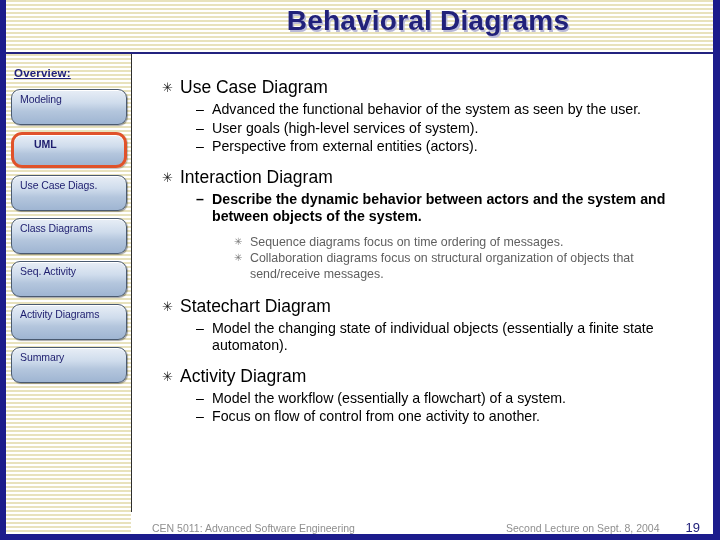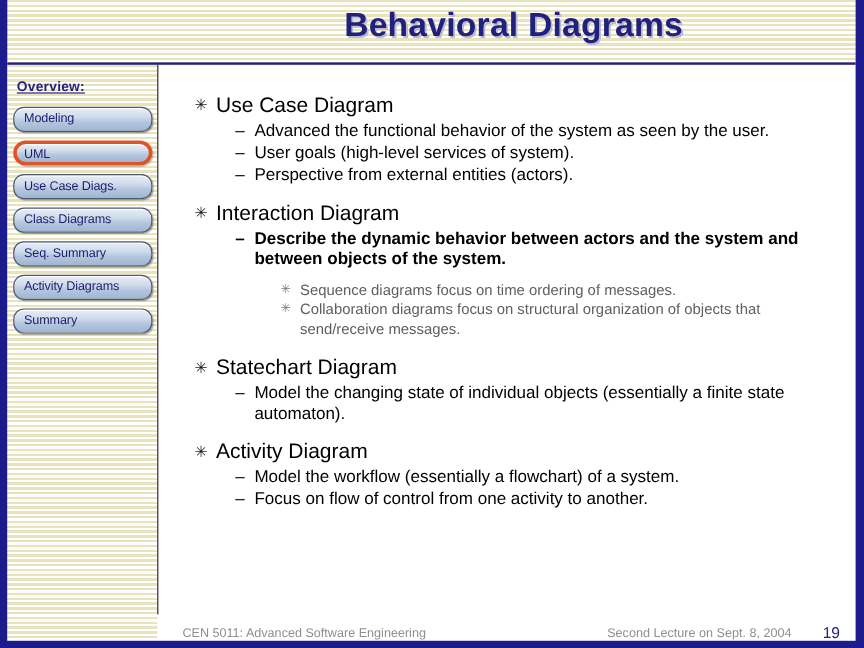--- a/index.html
+++ b/index.html
@@ -168,21 +168,21 @@
     letter-spacing: 0.2px;
   }
   .nav-list {
     position: absolute;
     left: 0; top: 35px;
     width: 125px;
   }
   .nav-btn {
     position: relative;
     margin: 0 4px 7px 5px;
-    height: 21px;
+    height: 36px;
     line-height: 19px;
     border-radius: 9px;
     background: linear-gradient(to bottom, #e8eef6 0%, #cfdcec 38%, #b4c6dd 62%, #9fb5d2 100%);
     border: 1px solid #4a5a70;
     box-shadow: inset 0 1px 0 #ffffff, 1px 1px 1px rgba(0,0,0,0.35);
     box-sizing: border-box;
     cursor: pointer;
   }
   .nav-btn .nav-label {
     position: absolute;
@@ -191,21 +191,22 @@
     color: #1d1d6e;
     white-space: nowrap;
     letter-spacing: -0.1px;
   }
   .nav-btn.selected {
     border: 3px solid #e0522a;
     border-radius: 11px;
     box-shadow: inset 0 1px 0 #ffffff, 1px 1px 1px rgba(0,0,0,0.25);
   }
   .nav-btn.selected .nav-label {
-    left: 6px;
+    left: 20px;
+    font-weight: bold;
   }
 
   
   #content {
     position: absolute;
     left: 138px; top: 76px;
     width: 568px;
     z-index: 14;
   }
 
@@ -324,21 +325,21 @@
       <div class="nav-btn selected">
         <span class="nav-label">UML</span>
       </div>
       <div class="nav-btn">
         <span class="nav-label">Use Case Diags.</span>
       </div>
       <div class="nav-btn">
         <span class="nav-label">Class Diagrams</span>
       </div>
       <div class="nav-btn">
-        <span class="nav-label">Seq. Summary</span>
+        <span class="nav-label">Seq. Activity</span>
       </div>
       <div class="nav-btn">
         <span class="nav-label">Activity Diagrams</span>
       </div>
       <div class="nav-btn">
         <span class="nav-label">Summary</span>
       </div>
     </div>
   </div>
   <div id="sidebar-divider"></div>

